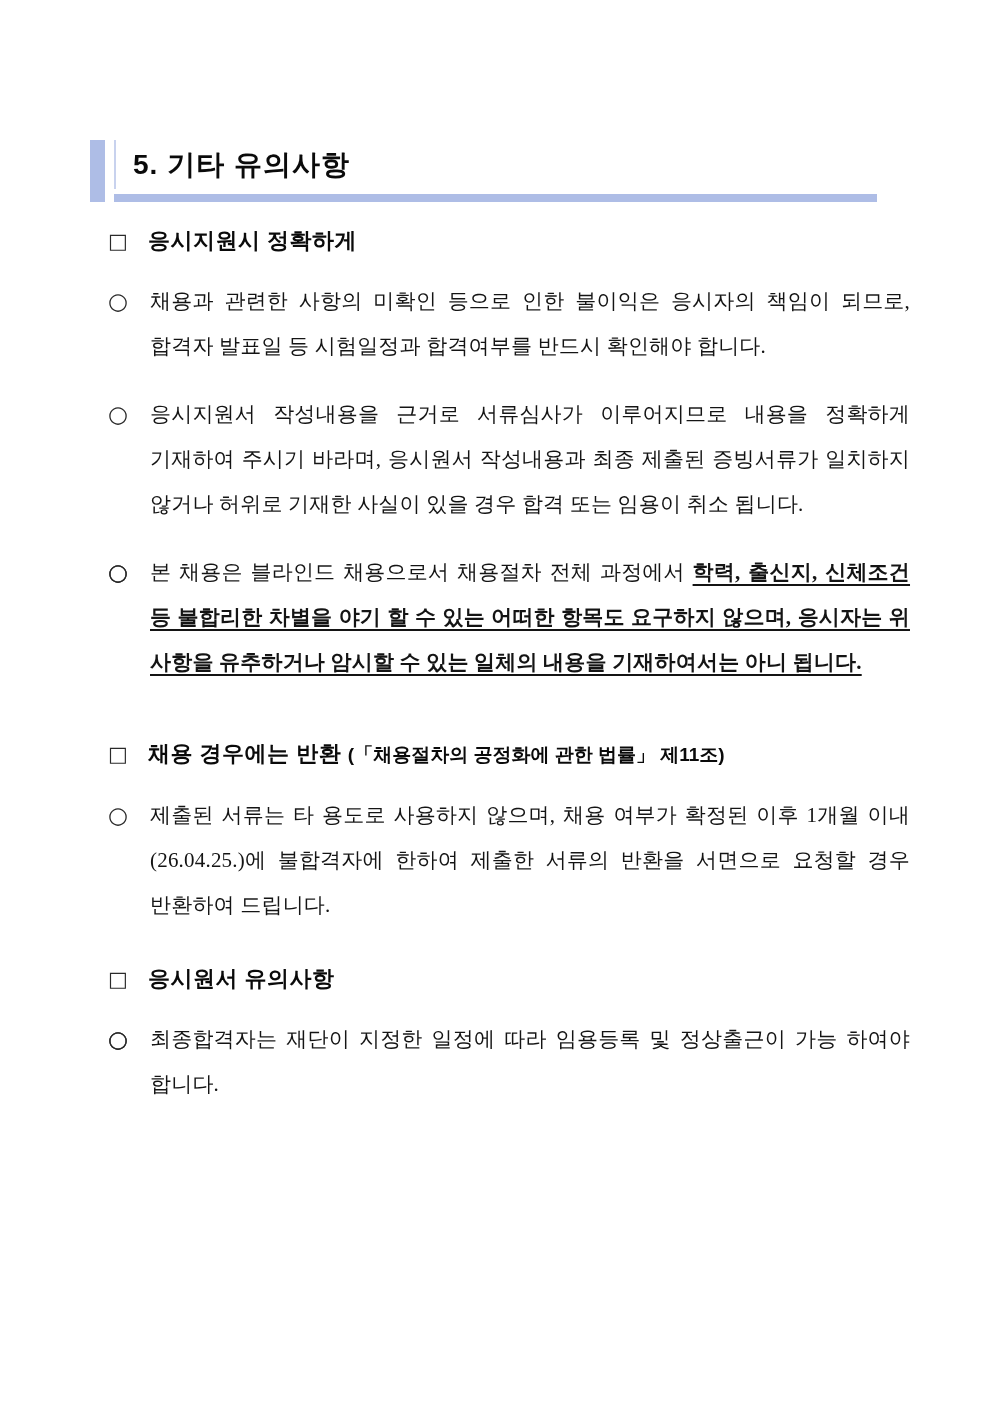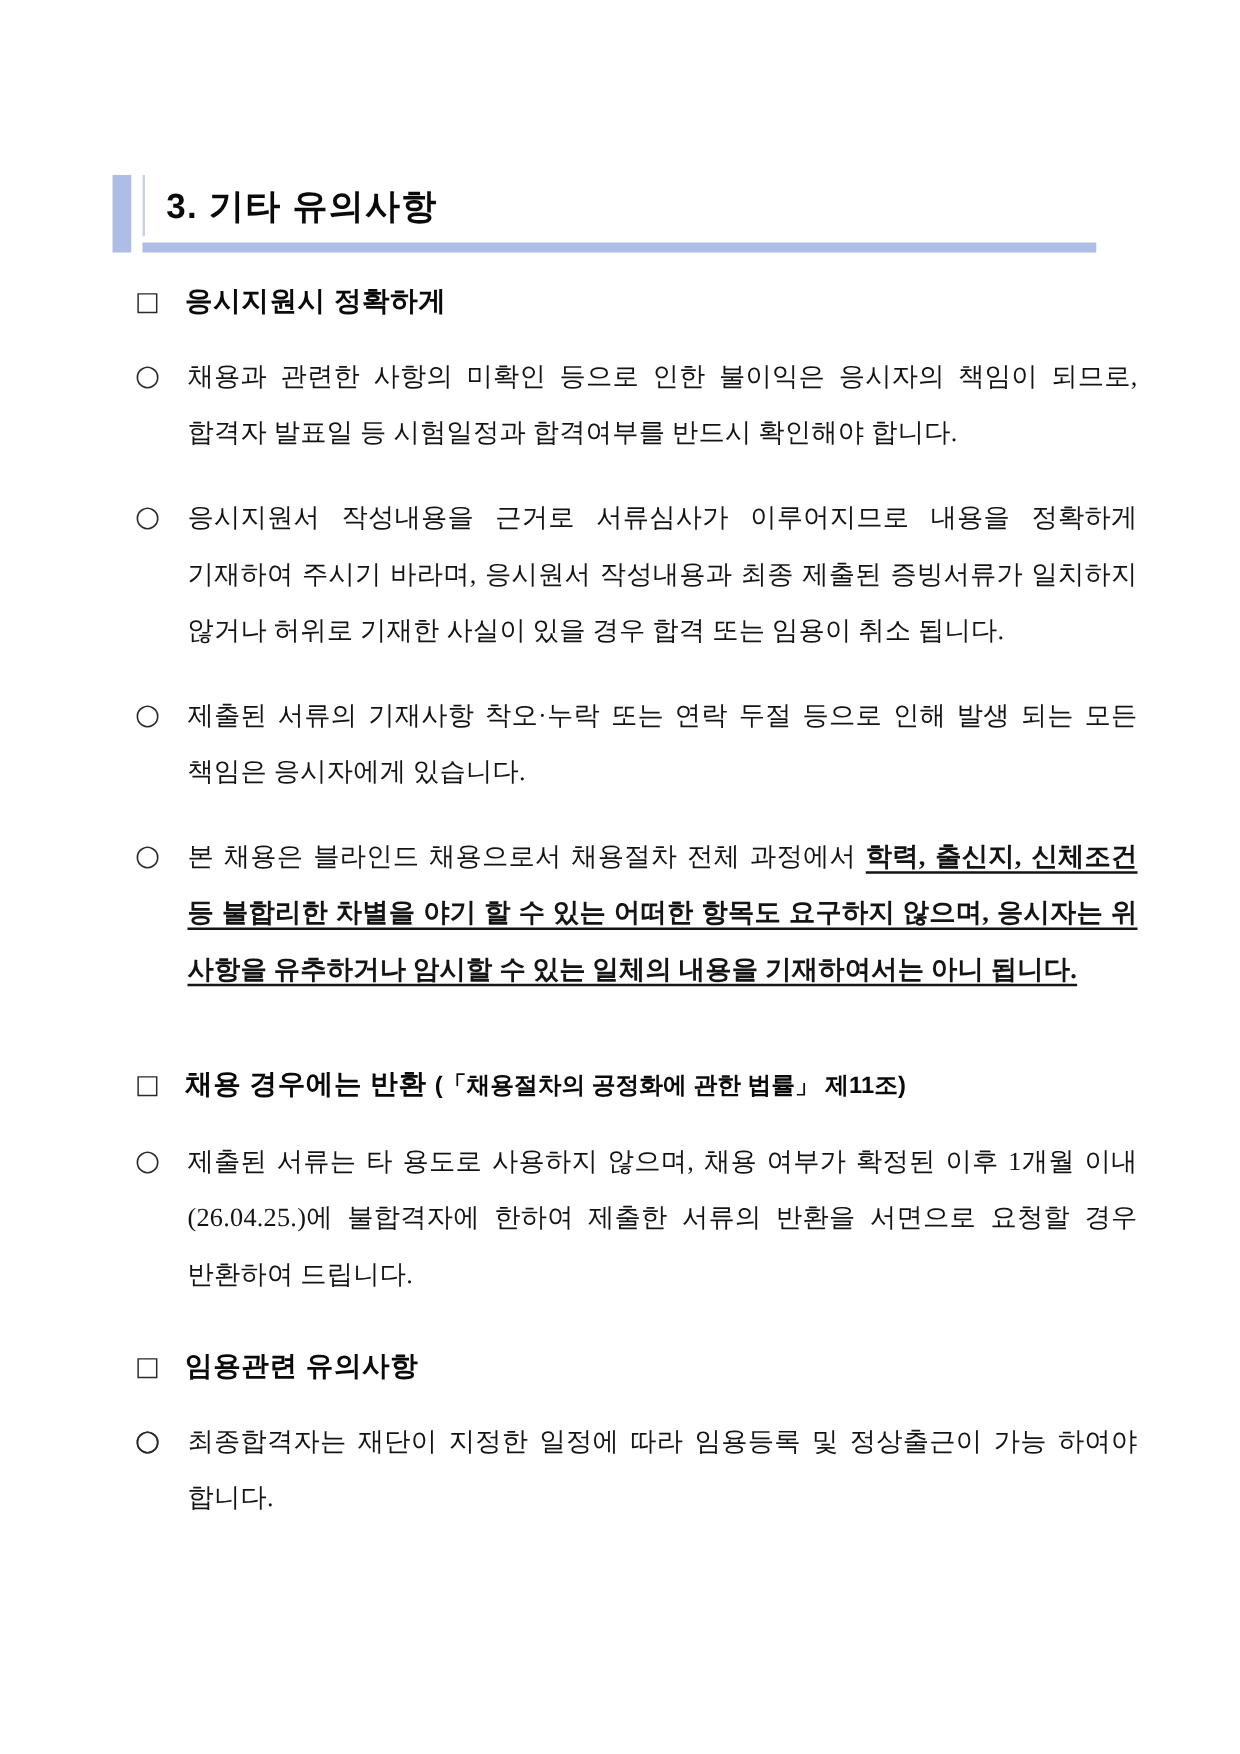--- a/index.html
+++ b/index.html
@@ -58,21 +58,21 @@
 </head>
 <body>
 
 <div class="page">
   <div class="content">
 
     <header class="title-block">
       <div class="title-accent"></div>
       <div class="title-box">
         <div class="title-inner">
-          <h1 class="doc-title">3. 기타 유의사항</h1>
+          <h1 class="doc-title">5. 기타 유의사항</h1>
         </div>
       </div>
     </header>
 
     <section>
       <h2 class="sec-head mt-first">
         <span class="marker">□</span>
         <span>응시지원시 정확하게</span>
       </h2>
 
@@ -81,21 +81,20 @@
         <span>채용과 관련한 사항의 미확인 등으로 인한 불이익은 응시자의 책임이 되므로, 합격자 발표일 등 시험일정과 합격여부를 반드시 확인해야 합니다.</span>
       </p>
 
       <p class="bullet">
         <span class="marker">○</span>
         <span>응시지원서 작성내용을 근거로 서류심사가 이루어지므로 내용을 정확하게 기재하여 주시기 바라며, 응시원서 작성내용과 최종 제출된 증빙서류가 일치하지 않거나 허위로 기재한 사실이 있을 경우 합격 또는 임용이 취소 됩니다.</span>
       </p>
 
       <p class="bullet">
         <span class="marker">○</span>
-        <span>제출된 서류의 기재사항 착오·누락 또는 연락 두절 등으로 인해 발생 되는 모든 책임은 응시자에게 있습니다.</span>
       </p>
 
       <p class="bullet">
         <span class="marker">○</span>
         <span>본 채용은 블라인드 채용으로서 채용절차 전체 과정에서 </span><span class="emph">학력, 출신지, 신체조건 등 불합리한 차별을 야기 할 수 있는 어떠한 항목도 요구하지 않으며, 응시자는 위 사항을 유추하거나 암시할 수 있는 일체의 내용을 기재하여서는 아니 됩니다.</span>
       </p>
     </section>
 
     <section>
       <h2 class="sec-head mt-sec2">
@@ -105,21 +104,21 @@
 
       <p class="bullet">
         <span class="marker">○</span>
         <span>제출된 서류는 타 용도로 사용하지 않으며, 채용 여부가 확정된 이후 1개월 이내(26.04.25.)에 불합격자에 한하여 제출한 서류의 반환을 서면으로 요청할 경우 반환하여 드립니다.</span>
       </p>
     </section>
 
     <section>
       <h2 class="sec-head mt-sec3">
         <span class="marker">□</span>
-        <span>임용관련 유의사항</span>
+        <span>응시원서 유의사항</span>
       </h2>
 
       <p class="bullet">
         <span class="marker">○</span>
       </p>
 
       <p class="bullet">
         <span class="marker">○</span>
         <span>최종합격자는 재단이 지정한 일정에 따라 임용등록 및 정상출근이 가능 하여야 합니다.</span>
       </p>

